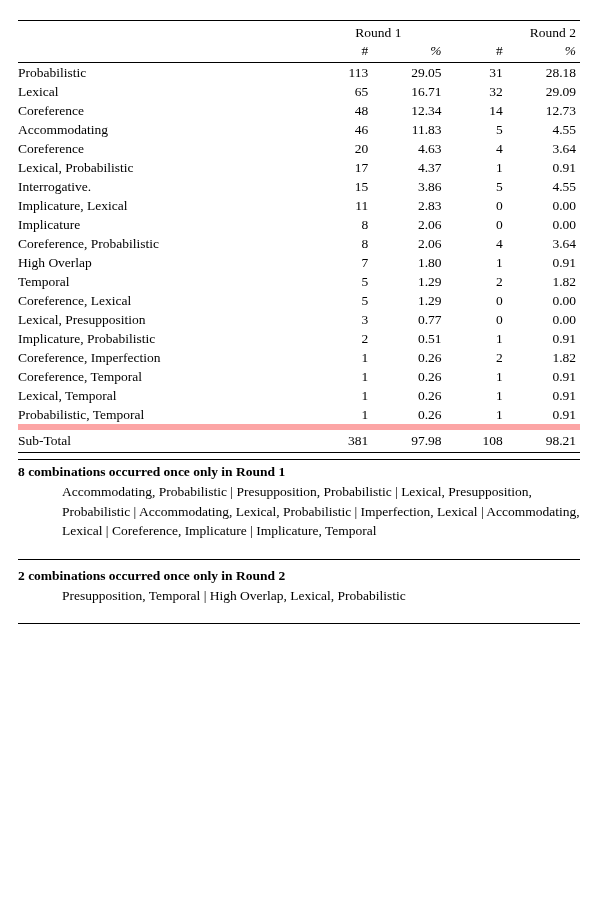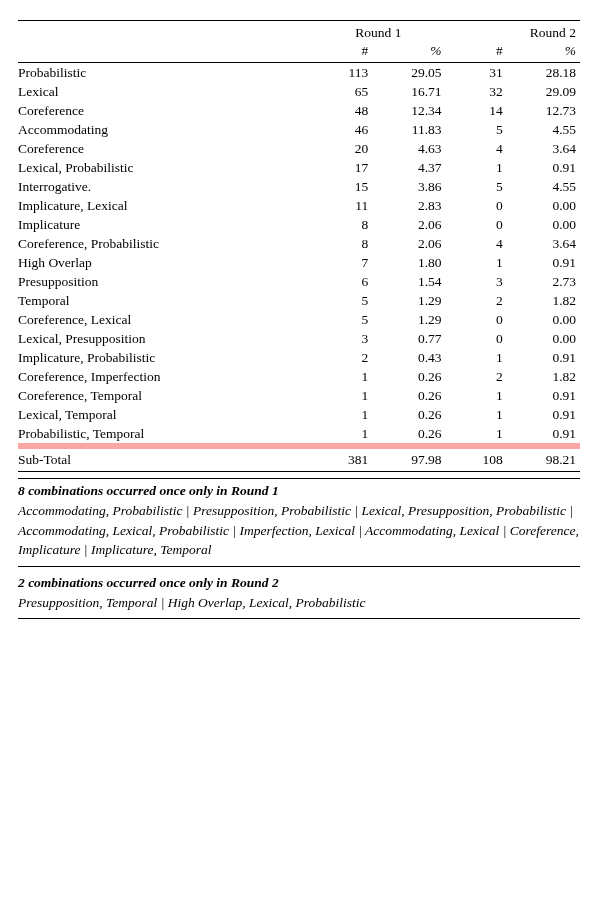--- a/index.html
+++ b/index.html
@@ -59,30 +59,30 @@
       padding-bottom: 3px;
       font-weight: normal;
     }
     .note-section {
       margin-top: 6px;
       padding-top: 4px;
       border-top: 1.5px solid #000;
     }
     .note-block {
       margin-bottom: 8px;
-      padding-bottom: 6px;
+      padding-bottom: 18px;
       border-bottom: 1.5px solid #000;
-      font-style: italic;
     }
     .note-title {
       font-weight: bold;
       margin-bottom: 2px;
     }
     .note-text {
       line-height: 1.45;
+      margin-left: 44px;
     }
     .col-label { width: 48%; }
     .col-r1-num { width: 10%; text-align: right; }
     .col-r1-pct { width: 12%; text-align: right; }
     .col-r2-num { width: 10%; text-align: right; }
     .col-r2-pct { width: 12%; text-align: right; }
   </style>
 </head>
 <body>
 
@@ -181,27 +181,20 @@
       <td>3.64</td>
     </tr>
         <tr>
       <td>High Overlap</td>
       <td>7</td>
       <td>1.80</td>
       <td>1</td>
       <td>0.91</td>
     </tr>
         <tr>
-      <td>Presupposition</td>
-      <td>6</td>
-      <td>1.54</td>
-      <td>3</td>
-      <td>2.73</td>
-    </tr>
-        <tr>
       <td>Temporal</td>
       <td>5</td>
       <td>1.29</td>
       <td>2</td>
       <td>1.82</td>
     </tr>
         <tr>
       <td>Coreference, Lexical</td>
       <td>5</td>
       <td>1.29</td>
@@ -211,21 +204,21 @@
         <tr>
       <td>Lexical, Presupposition</td>
       <td>3</td>
       <td>0.77</td>
       <td>0</td>
       <td>0.00</td>
     </tr>
         <tr>
       <td>Implicature, Probabilistic</td>
       <td>2</td>
-      <td>0.43</td>
+      <td>0.51</td>
       <td>1</td>
       <td>0.91</td>
     </tr>
         <tr>
       <td>Coreference, Imperfection</td>
       <td>1</td>
       <td>0.26</td>
       <td>2</td>
       <td>1.82</td>
     </tr>

